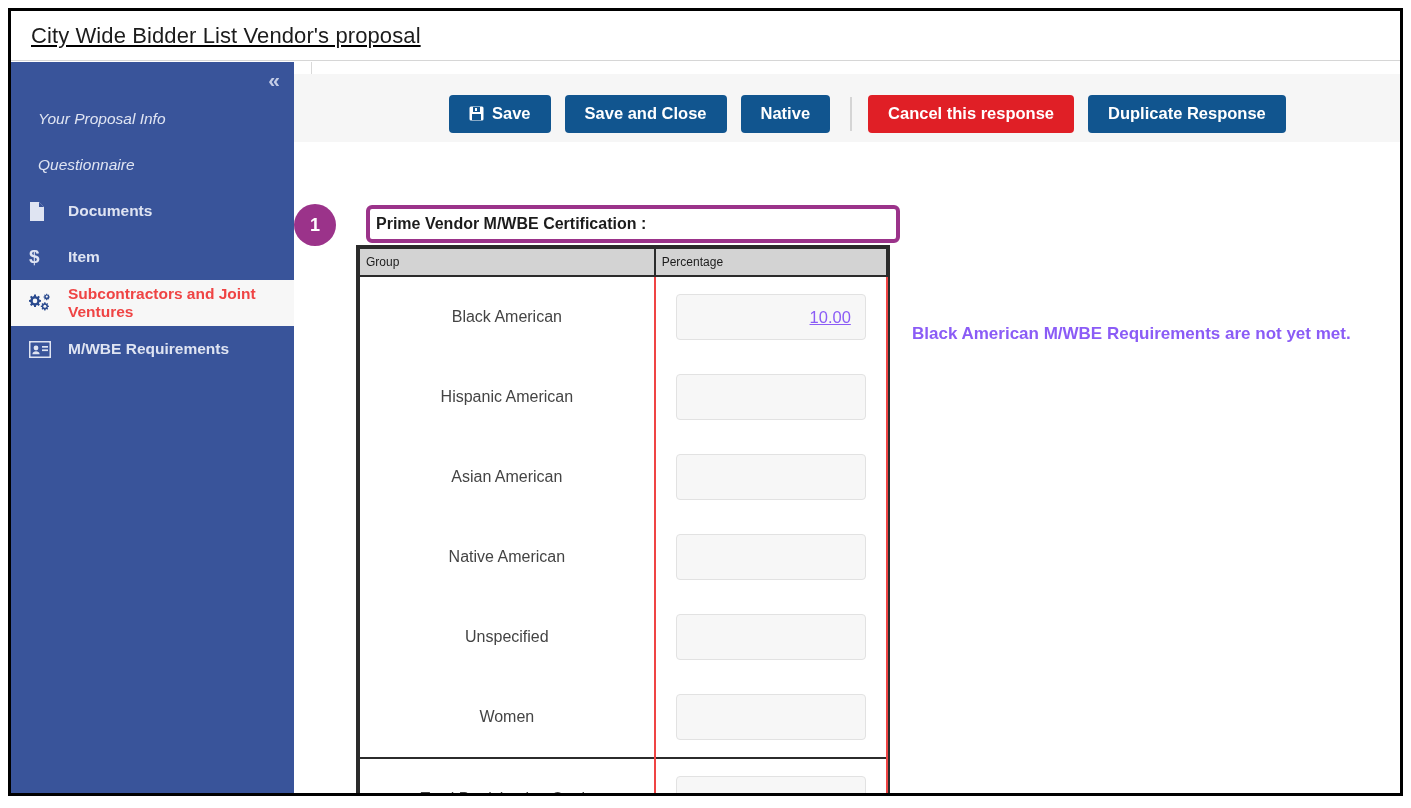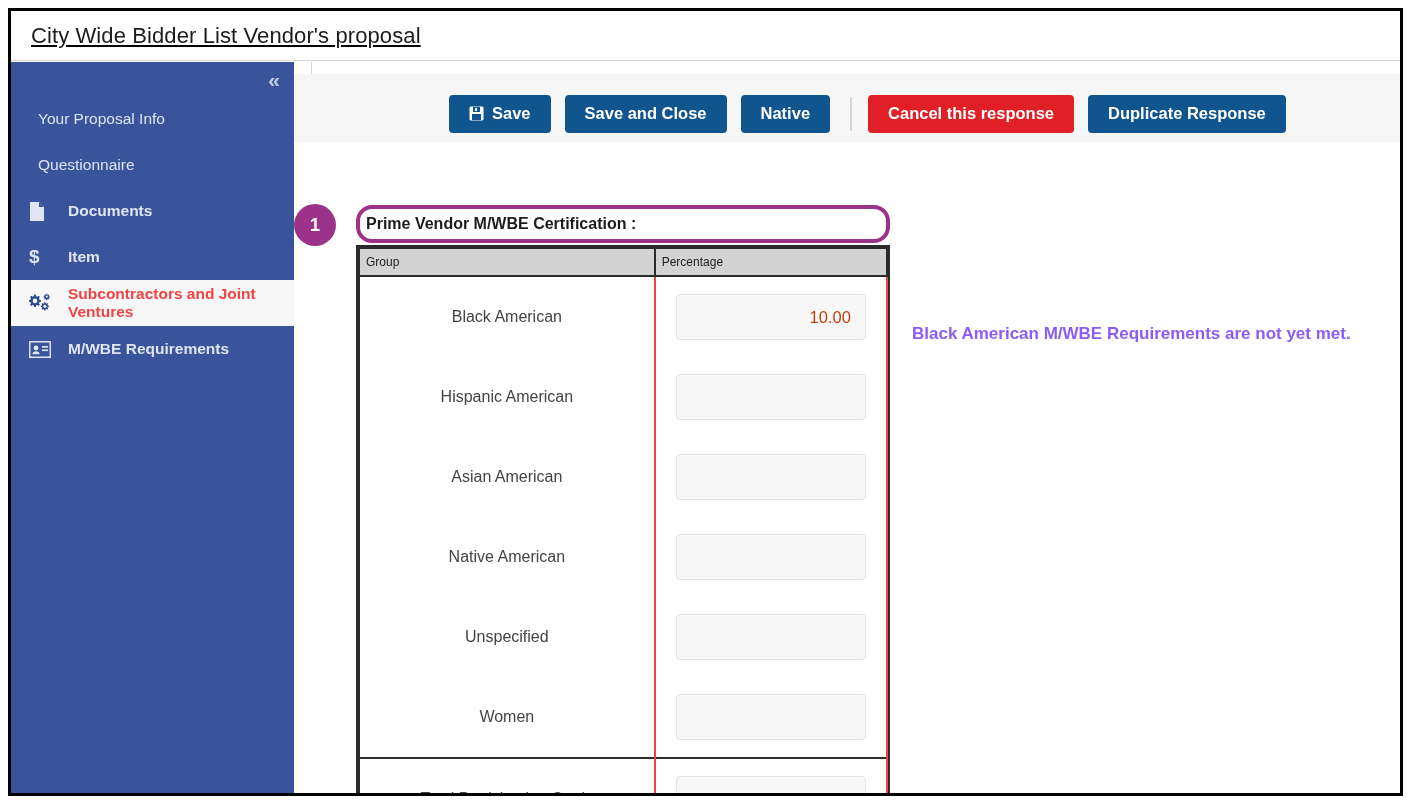--- a/index.html
+++ b/index.html
@@ -83,21 +83,21 @@
     min-width: 30px;
     display: flex;
     align-items: center;
     justify-content: flex-start;
     color: #dfe4f2;
   }
   .nav-item .nav-label {
     padding-left: 9px;
     line-height: 1.15;
   }
-  .nav-item.no-icon .nav-label { padding-left: 9px; }
+  .nav-item.no-icon .nav-label { padding-left: 9px; font-style: italic; }
   .nav-item.active {
     background: #f7f7f7;
     color: #ef4444;
     font-weight: bold;
   }
   .nav-item.active .nav-ico { color: #2b4b8f; }
   
   #content {
     position: absolute;
     left: 283px;
@@ -159,27 +159,27 @@
   #body {
     position: absolute;
     left: 0;
     top: 80px;
     right: 0;
     bottom: 0;
     background: #ffffff;
   }
   #cert-box {
     position: absolute;
-    left: 62px;
+    left: 72px;
     top: 63px;
     width: 534px;
     height: 38px;
     background: #ffffff;
     border: 4px solid #9b338a;
-    border-radius: 16px;
+    border-radius: 6px;
     box-sizing: border-box;
     display: flex;
     align-items: center;
   }
   #cert-box .cert-label {
     margin-left: 6px;
     font-size: 16px;
     font-weight: bold;
     color: #1c1c1c;
   }
@@ -250,22 +250,23 @@
   .pct-input {
     width: 190px;
     height: 46px;
     background: #f7f7f7;
     border: 1px solid #e2e2e2;
     border-radius: 4px;
     box-sizing: border-box;
     text-align: right;
     padding-right: 14px;
     font-size: 16.5px;
-    color: #c2410c;
+    color: #8b5cf6;
     font-family: "Liberation Sans", sans-serif;
+    text-decoration: underline;
   }
   #warning {
     position: absolute;
     left: 618px;
     top: 182px;
     font-size: 17px;
     font-weight: bold;
     color: #8b5cf6;
     white-space: nowrap;
   }

